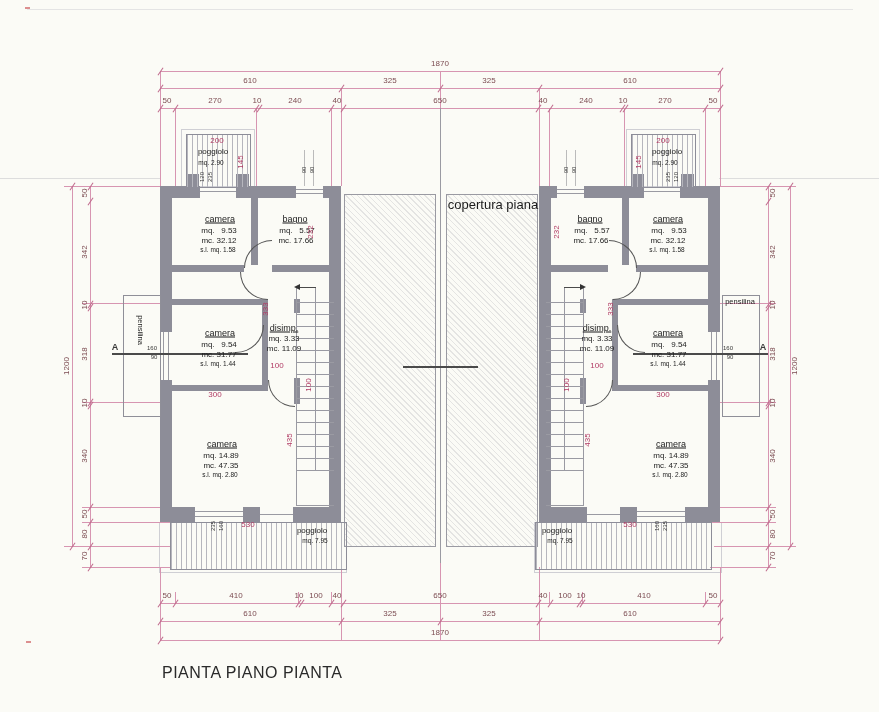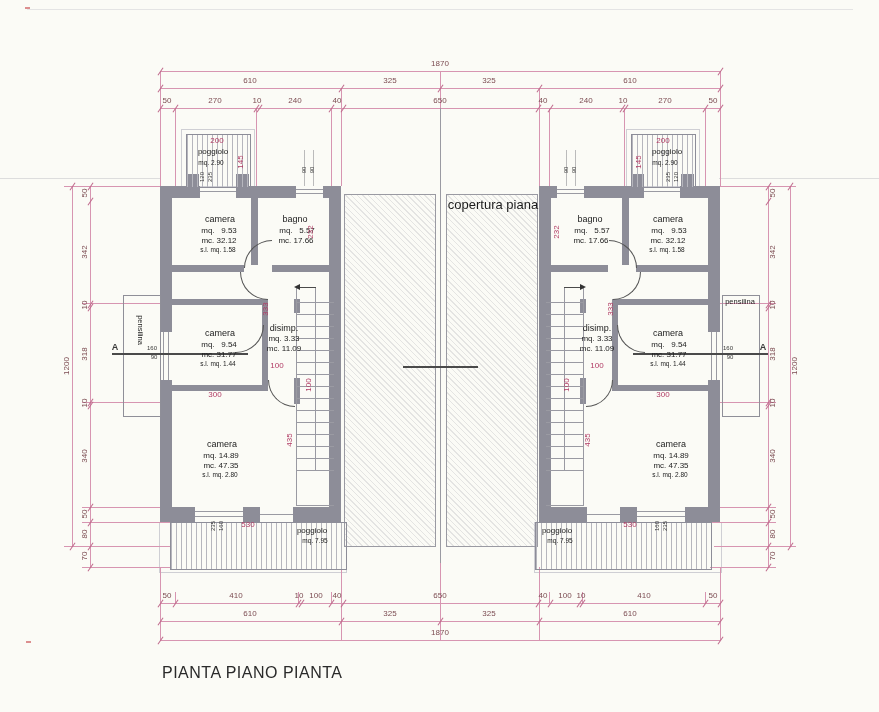--- a/index.html
+++ b/index.html
@@ -12,21 +12,21 @@
   .fln{position:absolute;background:#ddd;}
   .tk{position:absolute;width:9px;height:1px;background:#c06a8c;transform:rotate(-55deg);}
   .lb{position:absolute;transform:translate(-50%,-50%);font-size:8px;white-space:pre;line-height:1;}
   .r90{transform:translate(-50%,-50%) rotate(-90deg);}
   .r90p{transform:translate(-50%,-50%) rotate(90deg);}
   .pk{color:#7c4c52;}
   .rd{color:#b13b64;}
   .bk{color:#3a3a3a;}
   .tiny{font-size:6px;}
   .rm{color:#1c1c1c;}
-  .rmname{font-size:9px;}
+  .rmname{font-size:9px;text-decoration:underline;}
   .arc{position:absolute;border:0 solid #555;background:transparent;}
   .hatchV{position:absolute;border:1px solid #8d8d98;background:repeating-linear-gradient(90deg,#b6b6bd 0 1px,transparent 1px 5px);}
   .roof{position:absolute;border:1px solid #9a9aa2;background:repeating-linear-gradient(45deg,rgba(160,160,168,0.25) 0 1px,transparent 1px 4px);}
   .faintbox{position:absolute;border:1px solid #cfcfd4;}
   .pens{position:absolute;border:1px solid #8f8f98;background:transparent;}
   .title{position:absolute;font-size:16px;letter-spacing:0.5px;color:#2a2a2a;}
 </style>
 </head>
 <body>
 

